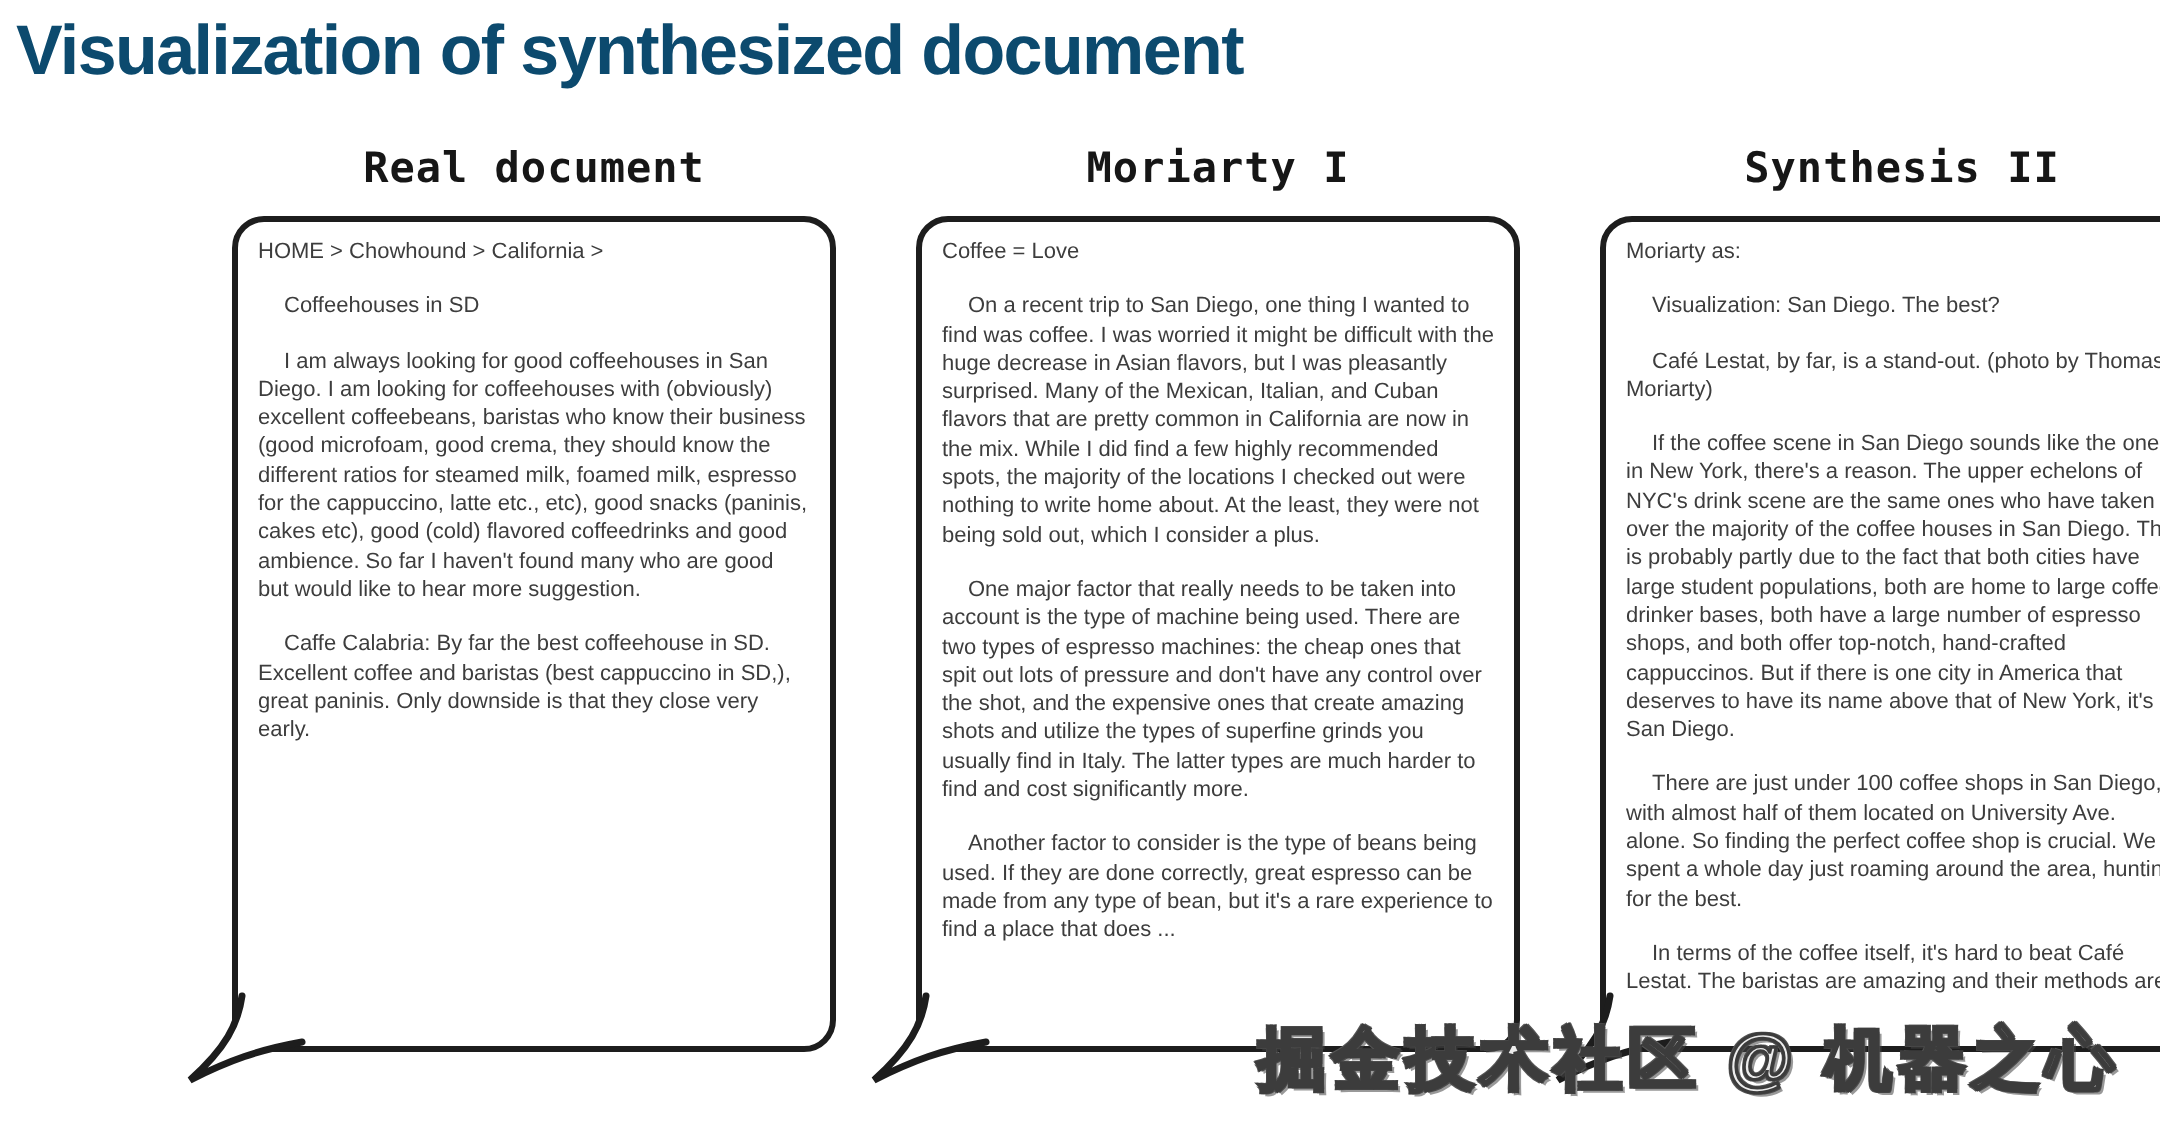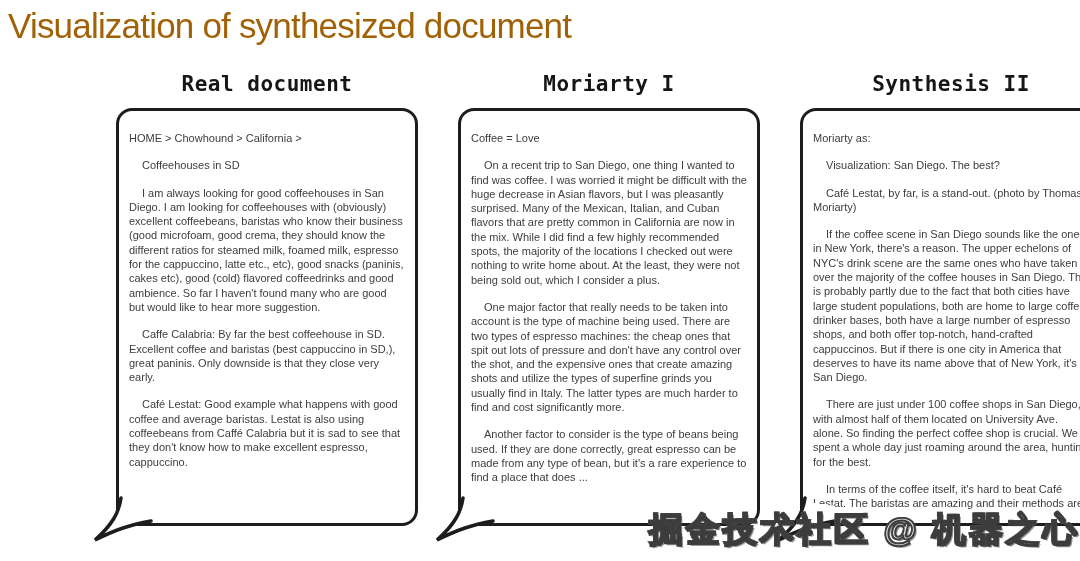--- a/index.html
+++ b/index.html
@@ -2,21 +2,21 @@
 <html><head>
 <meta charset="utf-8">
 <style>
   html,body{margin:0;padding:0;background:#ffffff;}
   body{
     width:1080px;height:561px;position:relative;overflow:hidden;
     font-family:"Liberation Sans",sans-serif;
   }
   .figure-title{
     margin:4px 0 0 8px;
-    font-size:35px;font-weight:400;color:#a16207;
+    font-size:35px;font-weight:700;color:#0c4a6e;
     letter-spacing:-0.8px;line-height:1.25;
   }
   .columns{
     position:absolute;left:88px;top:72px;
     display:flex;gap:40px;padding-left:28px;
   }
   .column{width:302px;display:flex;flex-direction:column;}
   .col-header{
     font-family:"DejaVu Sans Mono","Liberation Mono",monospace;
     font-weight:600;font-size:21px;color:#161616;
@@ -25,28 +25,28 @@
   .bubble{
     position:relative;box-sizing:border-box;
     height:418px;background:#ffffff;
     border:3.5px solid #1d1d1d;border-radius:16px;
     padding:8px 10px 6px 10px;
   }
   .bubble-text{
     height:100%;overflow:hidden;
     font-size:11px;line-height:1.3;color:#3d3d3d;
   }
-  .bubble-text p{margin:12px 0 13px 0;text-indent:13px;}
+  .bubble-text p{margin:0 0 13px 0;text-indent:13px;}
   .bubble-text p:first-child{text-indent:0;}
   .tail{
     position:absolute;left:-24px;bottom:-19px;
     width:72px;height:48px;overflow:visible;pointer-events:none;
   }
   .watermark{
-    position:absolute;right:0;bottom:8px;z-index:20;
+    position:absolute;right:20px;bottom:8px;z-index:20;
     font-size:34px;font-weight:700;letter-spacing:3px;
     color:rgba(250,250,250,0.92);
     -webkit-text-stroke:1.6px #3c3c3c;
     text-shadow:2px 2px 0 rgba(70,70,70,0.55),
                 -1px -1px 0 #555, 1px -1px 0 #555,
                 -1px 1px 0 #555, 1px 1px 0 #555;
     white-space:nowrap;
   }
 </style>
 </head>
@@ -57,21 +57,20 @@
 <div class="columns">
 
   <section class="column">
     <h2 class="col-header">Real document</h2>
     <div class="bubble">
       <div class="bubble-text">
           <p>HOME &gt; Chowhound &gt; California &gt;</p>
           <p>Coffeehouses in SD</p>
           <p>I am always looking for good coffeehouses in San Diego. I am looking for coffeehouses with (obviously) excellent coffeebeans, baristas who know their business (good microfoam, good crema, they should know the different ratios for steamed milk, foamed milk, espresso for the cappuccino, latte etc., etc), good snacks (paninis, cakes etc), good (cold) flavored coffeedrinks and good ambience. So far I haven't found many who are good but would like to hear more suggestion.</p>
           <p>Caffe Calabria: By far the best coffeehouse in SD. Excellent coffee and baristas (best cappuccino in SD,), great paninis. Only downside is that they close very early.</p>
-          <p>Café Lestat: Good example what happens with good coffee and average baristas. Lestat is also using coffeebeans from Caffé Calabria but it is sad to see that they don't know how to make excellent espresso, cappuccino.</p>
         </div>
       <svg class="tail" viewBox="0 0 72 48">
         <path d="M26 4 C24 18 18 30 0 46 C20 36 34 31 56 27 L56 12 L28 8 Z" fill="#ffffff" stroke="none"></path>
         <path d="M26 4 C24 18 18 30 0 46 C20 36 34 31 56 27" fill="none" stroke="#1d1d1d" stroke-width="3.5" stroke-linecap="round"></path>
       </svg>
     </div>
   </section>
 
   <section class="column">
     <h2 class="col-header">Moriarty I</h2>

